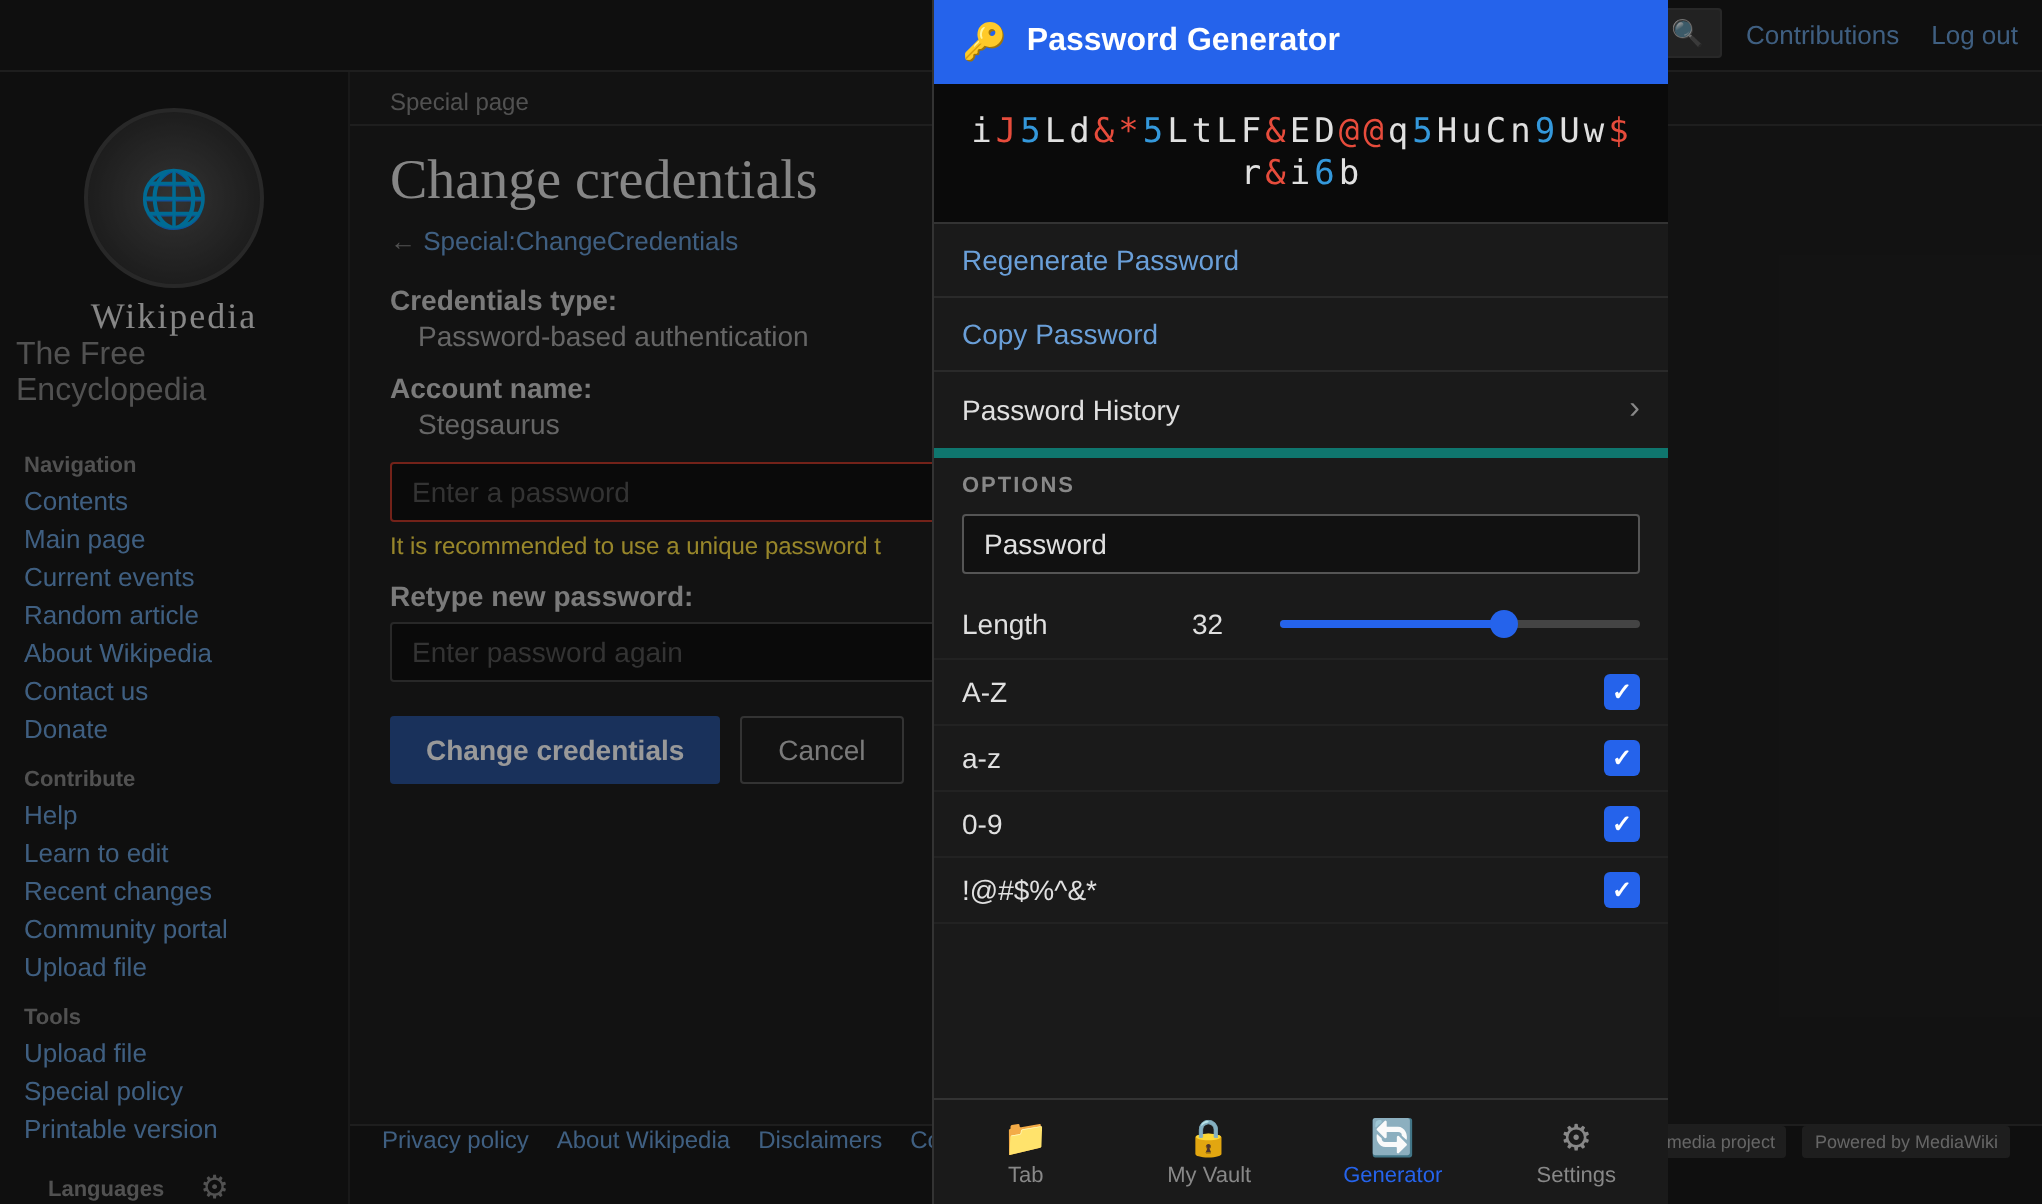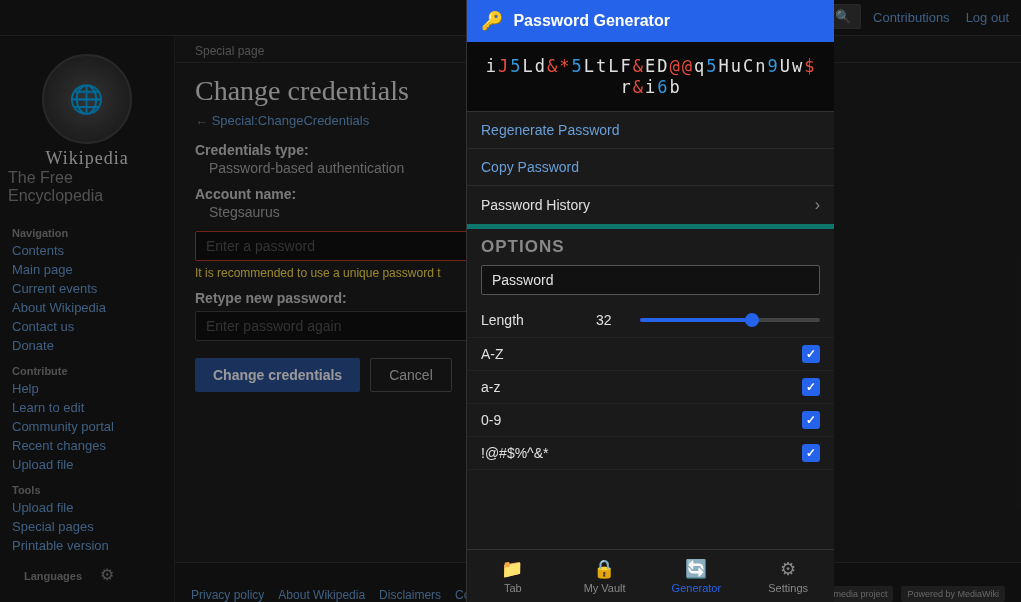--- a/index.html
+++ b/index.html
@@ -229,21 +229,21 @@
     
     .wiki-footer {
       position: absolute;
       bottom: 0;
       left: 175px;
       right: 0;
       height: 40px;
       background: #1a1a1a;
       border-top: 1px solid #333;
       display: flex;
-      align-items: flex-end;
+      align-items: flex-start;
       padding: 0 16px;
       gap: 14px;
       font-size: 12px;
     }
     .wiki-footer a { color: #6a9fd8; text-decoration: none; }
 
     .footer-logos {
       margin-left: auto;
       display: flex;
       gap: 8px;
@@ -334,21 +334,21 @@
       background: #1a1a1a;
     }
 
     .chevron-right {
       color: #888;
       font-size: 16px;
     }
 
     .options-label {
       padding: 8px 14px 4px;
-      font-size: 17px;
+      font-size: 11px;
       color: #888;
       letter-spacing: 1px;
       text-transform: uppercase;
       font-weight: bold;
     }
 
     .options-input {
       margin: 4px 14px 8px;
       padding: 6px 10px;
       background: #111;
@@ -523,38 +523,39 @@
     <div class="wiki-logo-circle">🌐</div>
     <div class="wiki-title">Wikipedia</div>
     <div class="wiki-subtitle">The Free Encyclopedia</div>
   </div>
 
   <div class="sidebar-section">
     <div class="sidebar-section-title">Navigation</div>
     <a class="sidebar-link">Contents</a>
     <a class="sidebar-link">Main page</a>
     <a class="sidebar-link">Current events</a>
+    <a class="sidebar-link">Random article</a>
     <a class="sidebar-link">About Wikipedia</a>
     <a class="sidebar-link">Contact us</a>
     <a class="sidebar-link">Donate</a>
   </div>
 
   <div class="sidebar-section">
     <div class="sidebar-section-title">Contribute</div>
     <a class="sidebar-link">Help</a>
     <a class="sidebar-link">Learn to edit</a>
+    <a class="sidebar-link">Recent changes</a>
     <a class="sidebar-link">Community portal</a>
-    <a class="sidebar-link">Recent changes</a>
     <a class="sidebar-link">Upload file</a>
   </div>
 
   <div class="sidebar-section">
     <div class="sidebar-section-title">Tools</div>
     <a class="sidebar-link">Upload file</a>
-    <a class="sidebar-link">Special pages</a>
+    <a class="sidebar-link">Special policy</a>
     <a class="sidebar-link">Printable version</a>
   </div>
 
   <div class="sidebar-section">
     <div style="display:flex;align-items:center;padding:4px 12px;gap:6px;">
       <span class="sidebar-section-title" style="margin:0">Languages</span>
       <span style="color:#888;cursor:pointer;">⚙</span>
     </div>
   </div>
 </div>

